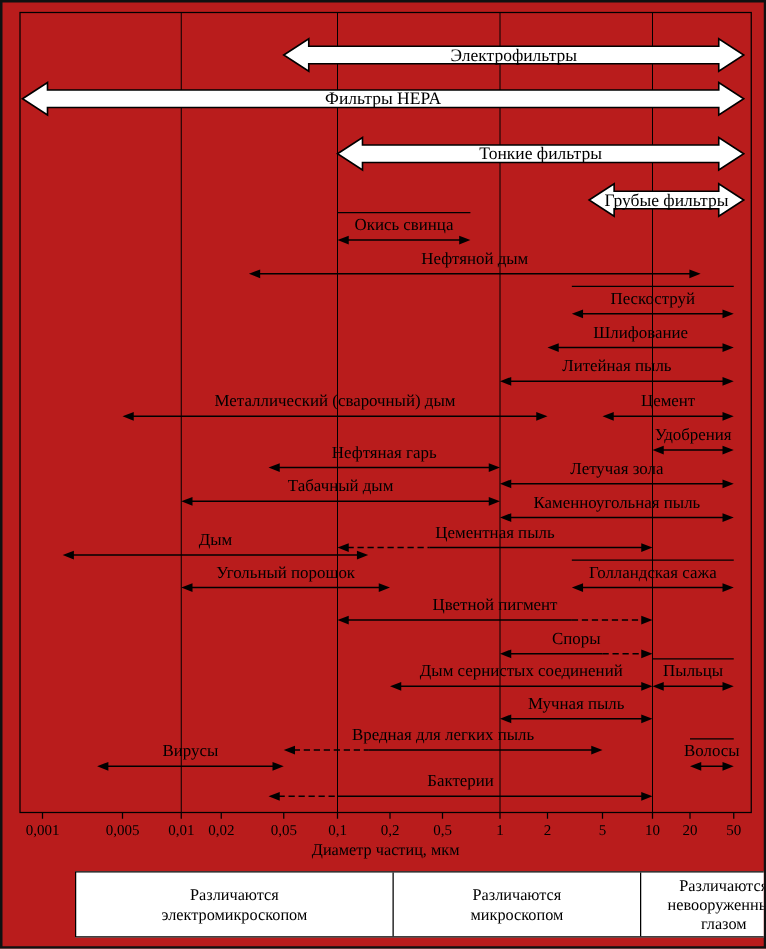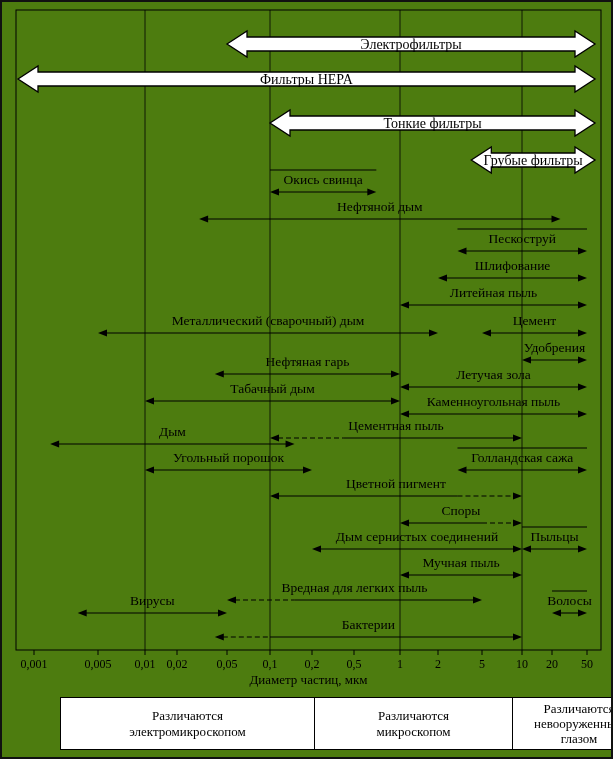--- a/index.html
+++ b/index.html
@@ -1,17 +1,17 @@
 <!DOCTYPE html>
 <html><head>
 <meta charset="utf-8">
 <style>
   html,body{margin:0;padding:0;background:#ffffff;}
   .page{
-    position:relative;width:613px;height:759px;background:#4d7c0f;
+    position:relative;width:613px;height:759px;background:#b91c1c;
     box-sizing:border-box;border:2px solid #111;overflow:hidden;
     font-family:"Liberation Serif","DejaVu Serif",serif;color:#000;text-decoration:underline;
   }
   #chart-svg{position:absolute;left:0;top:0;font-family:"Liberation Serif","DejaVu Serif",serif;}
   .legend{
     position:absolute;left:14px;top:695px;width:586px;height:53px;
     box-sizing:border-box;border:1px solid #000;display:flex;background:#fff;margin-left:44px;
   }
   .legend-cell{
     box-sizing:border-box;display:flex;align-items:center;justify-content:center;

